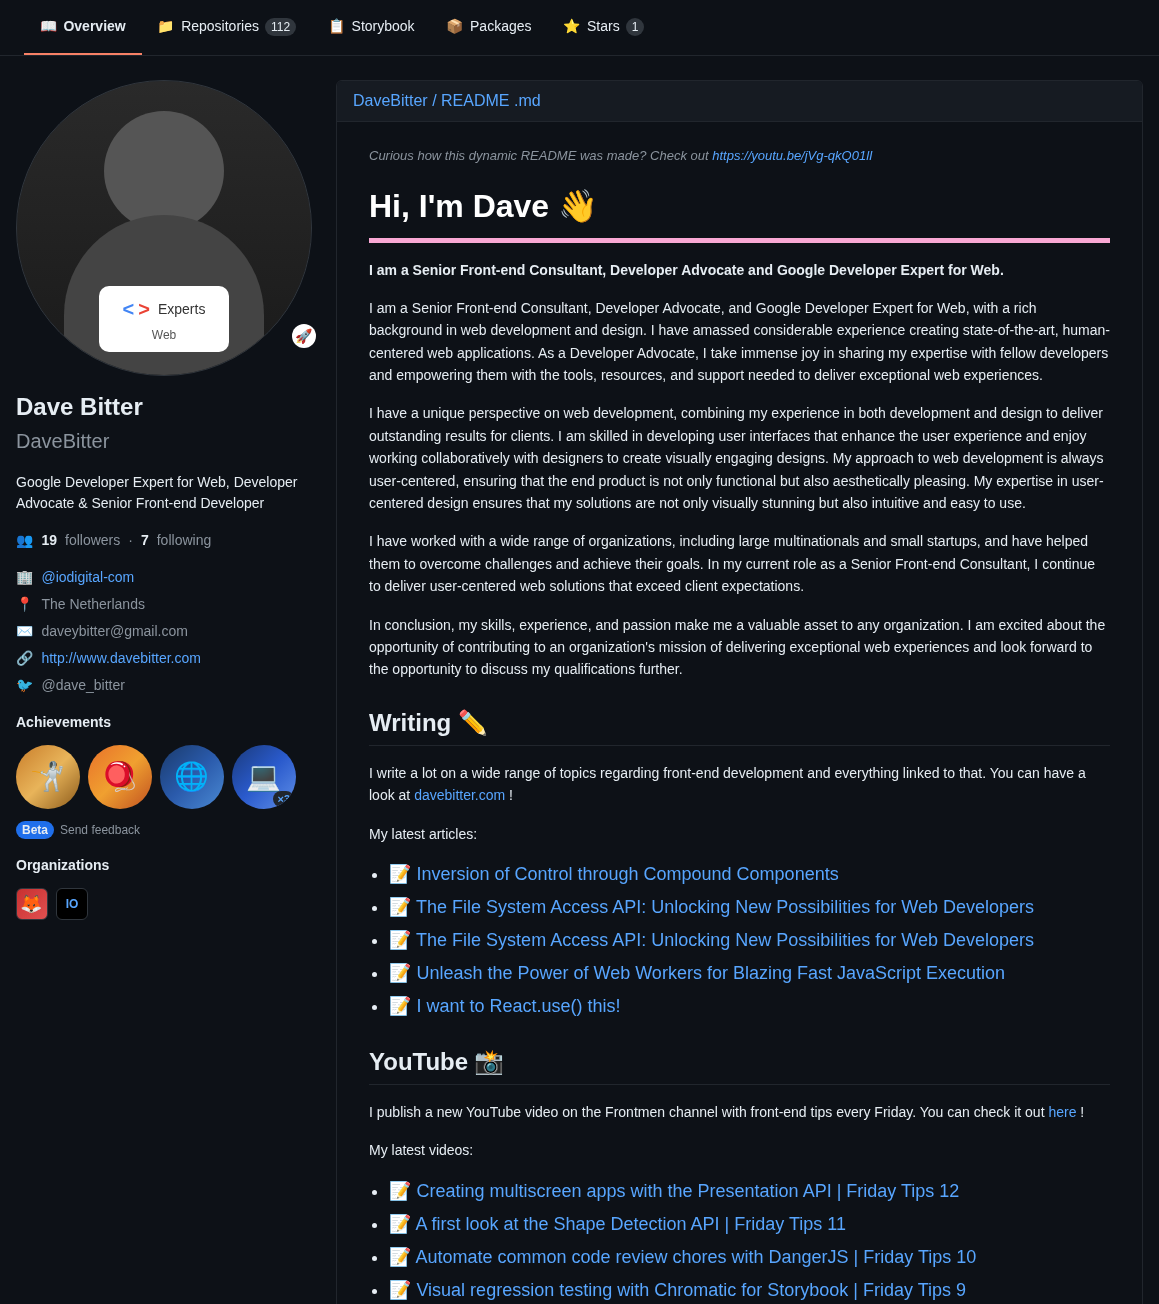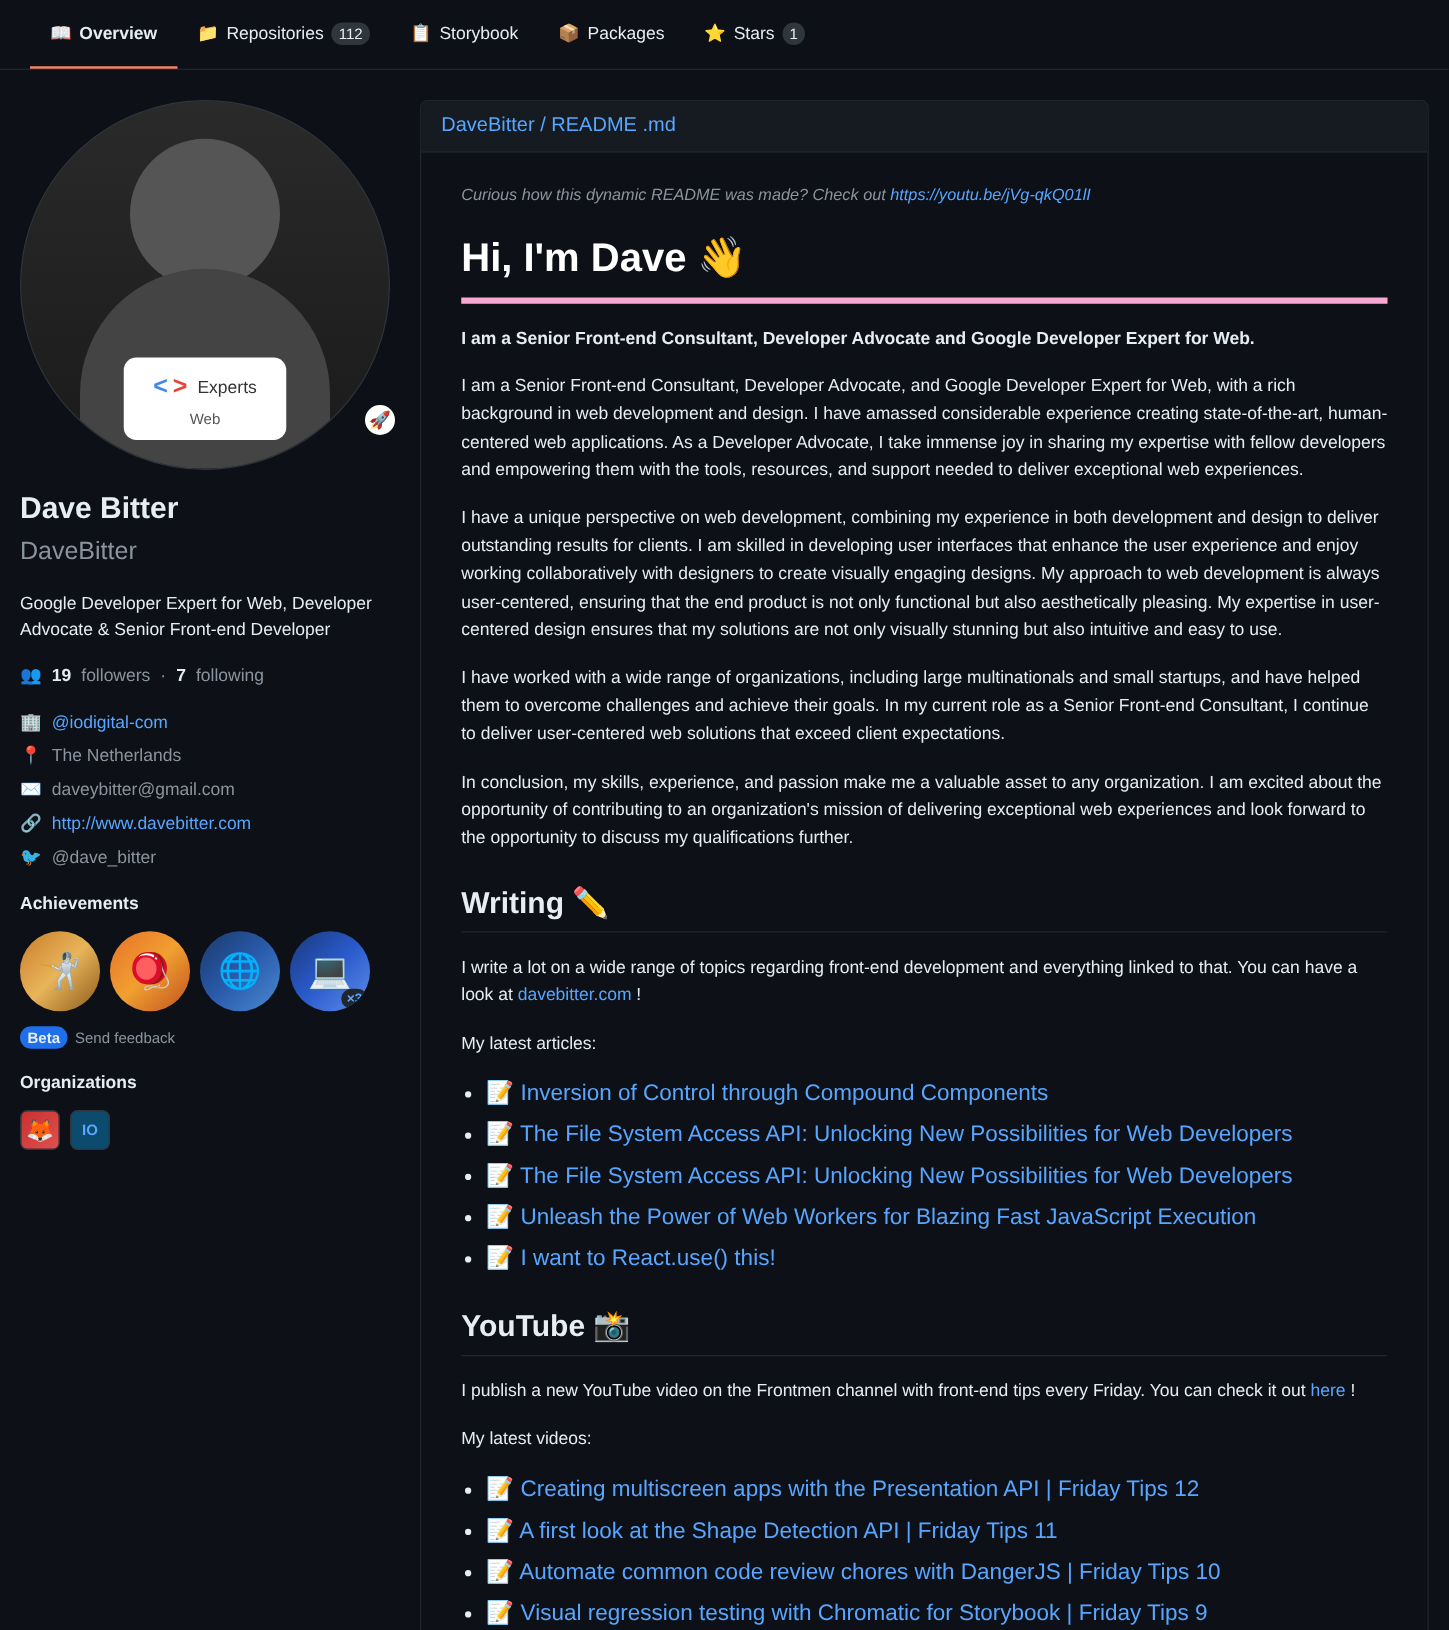--- a/index.html
+++ b/index.html
@@ -234,21 +234,21 @@
       border-radius: 6px;
       background: #21262d;
       border: 1px solid #30363d;
       display: flex;
       align-items: center;
       justify-content: center;
       font-size: 14px;
       overflow: hidden;
     }
     .org-1 { background: linear-gradient(135deg, #c83030, #e05050); }
-    .org-2 { background: #0c4a6e; color: #58a6ff; font-weight: 700; }
+    .org-2 { background: #000000; color: #58a6ff; font-weight: 700; }
 
     
     .main-content {
       flex: 1;
       min-width: 0;
     }
     .readme-card {
       background: #0d1117;
       border: 1px solid #21262d;
       border-radius: 6px;

